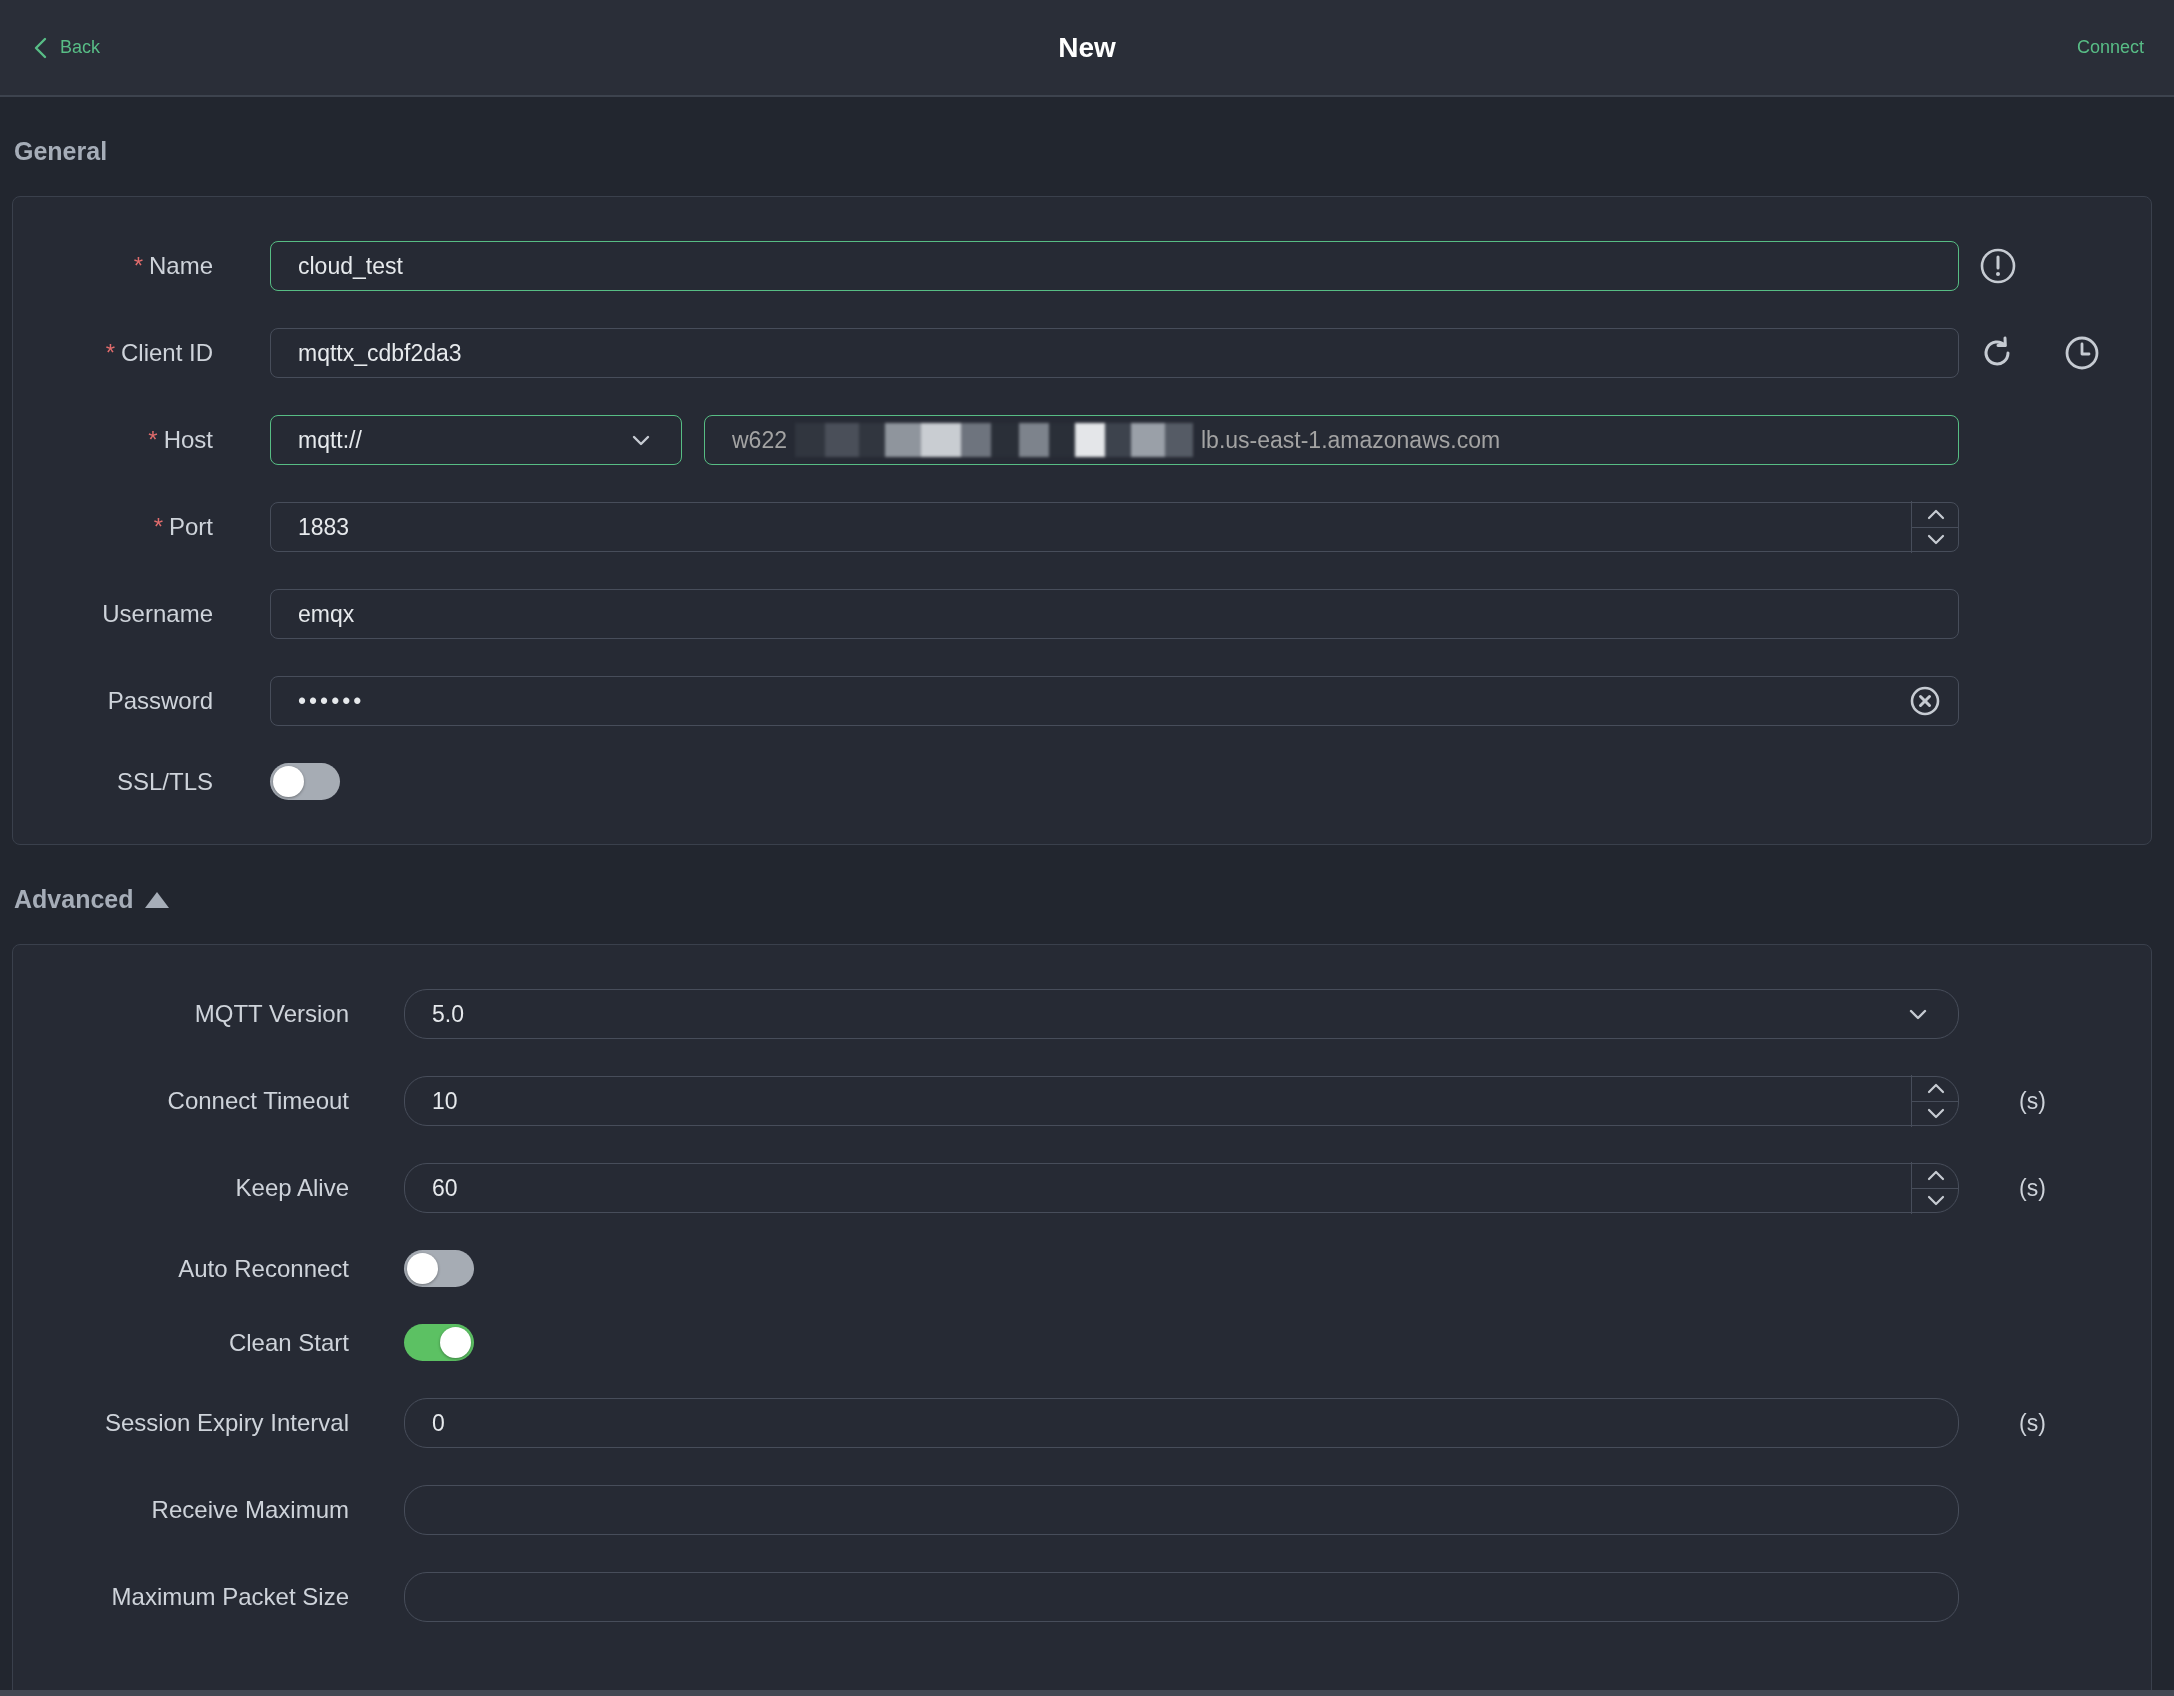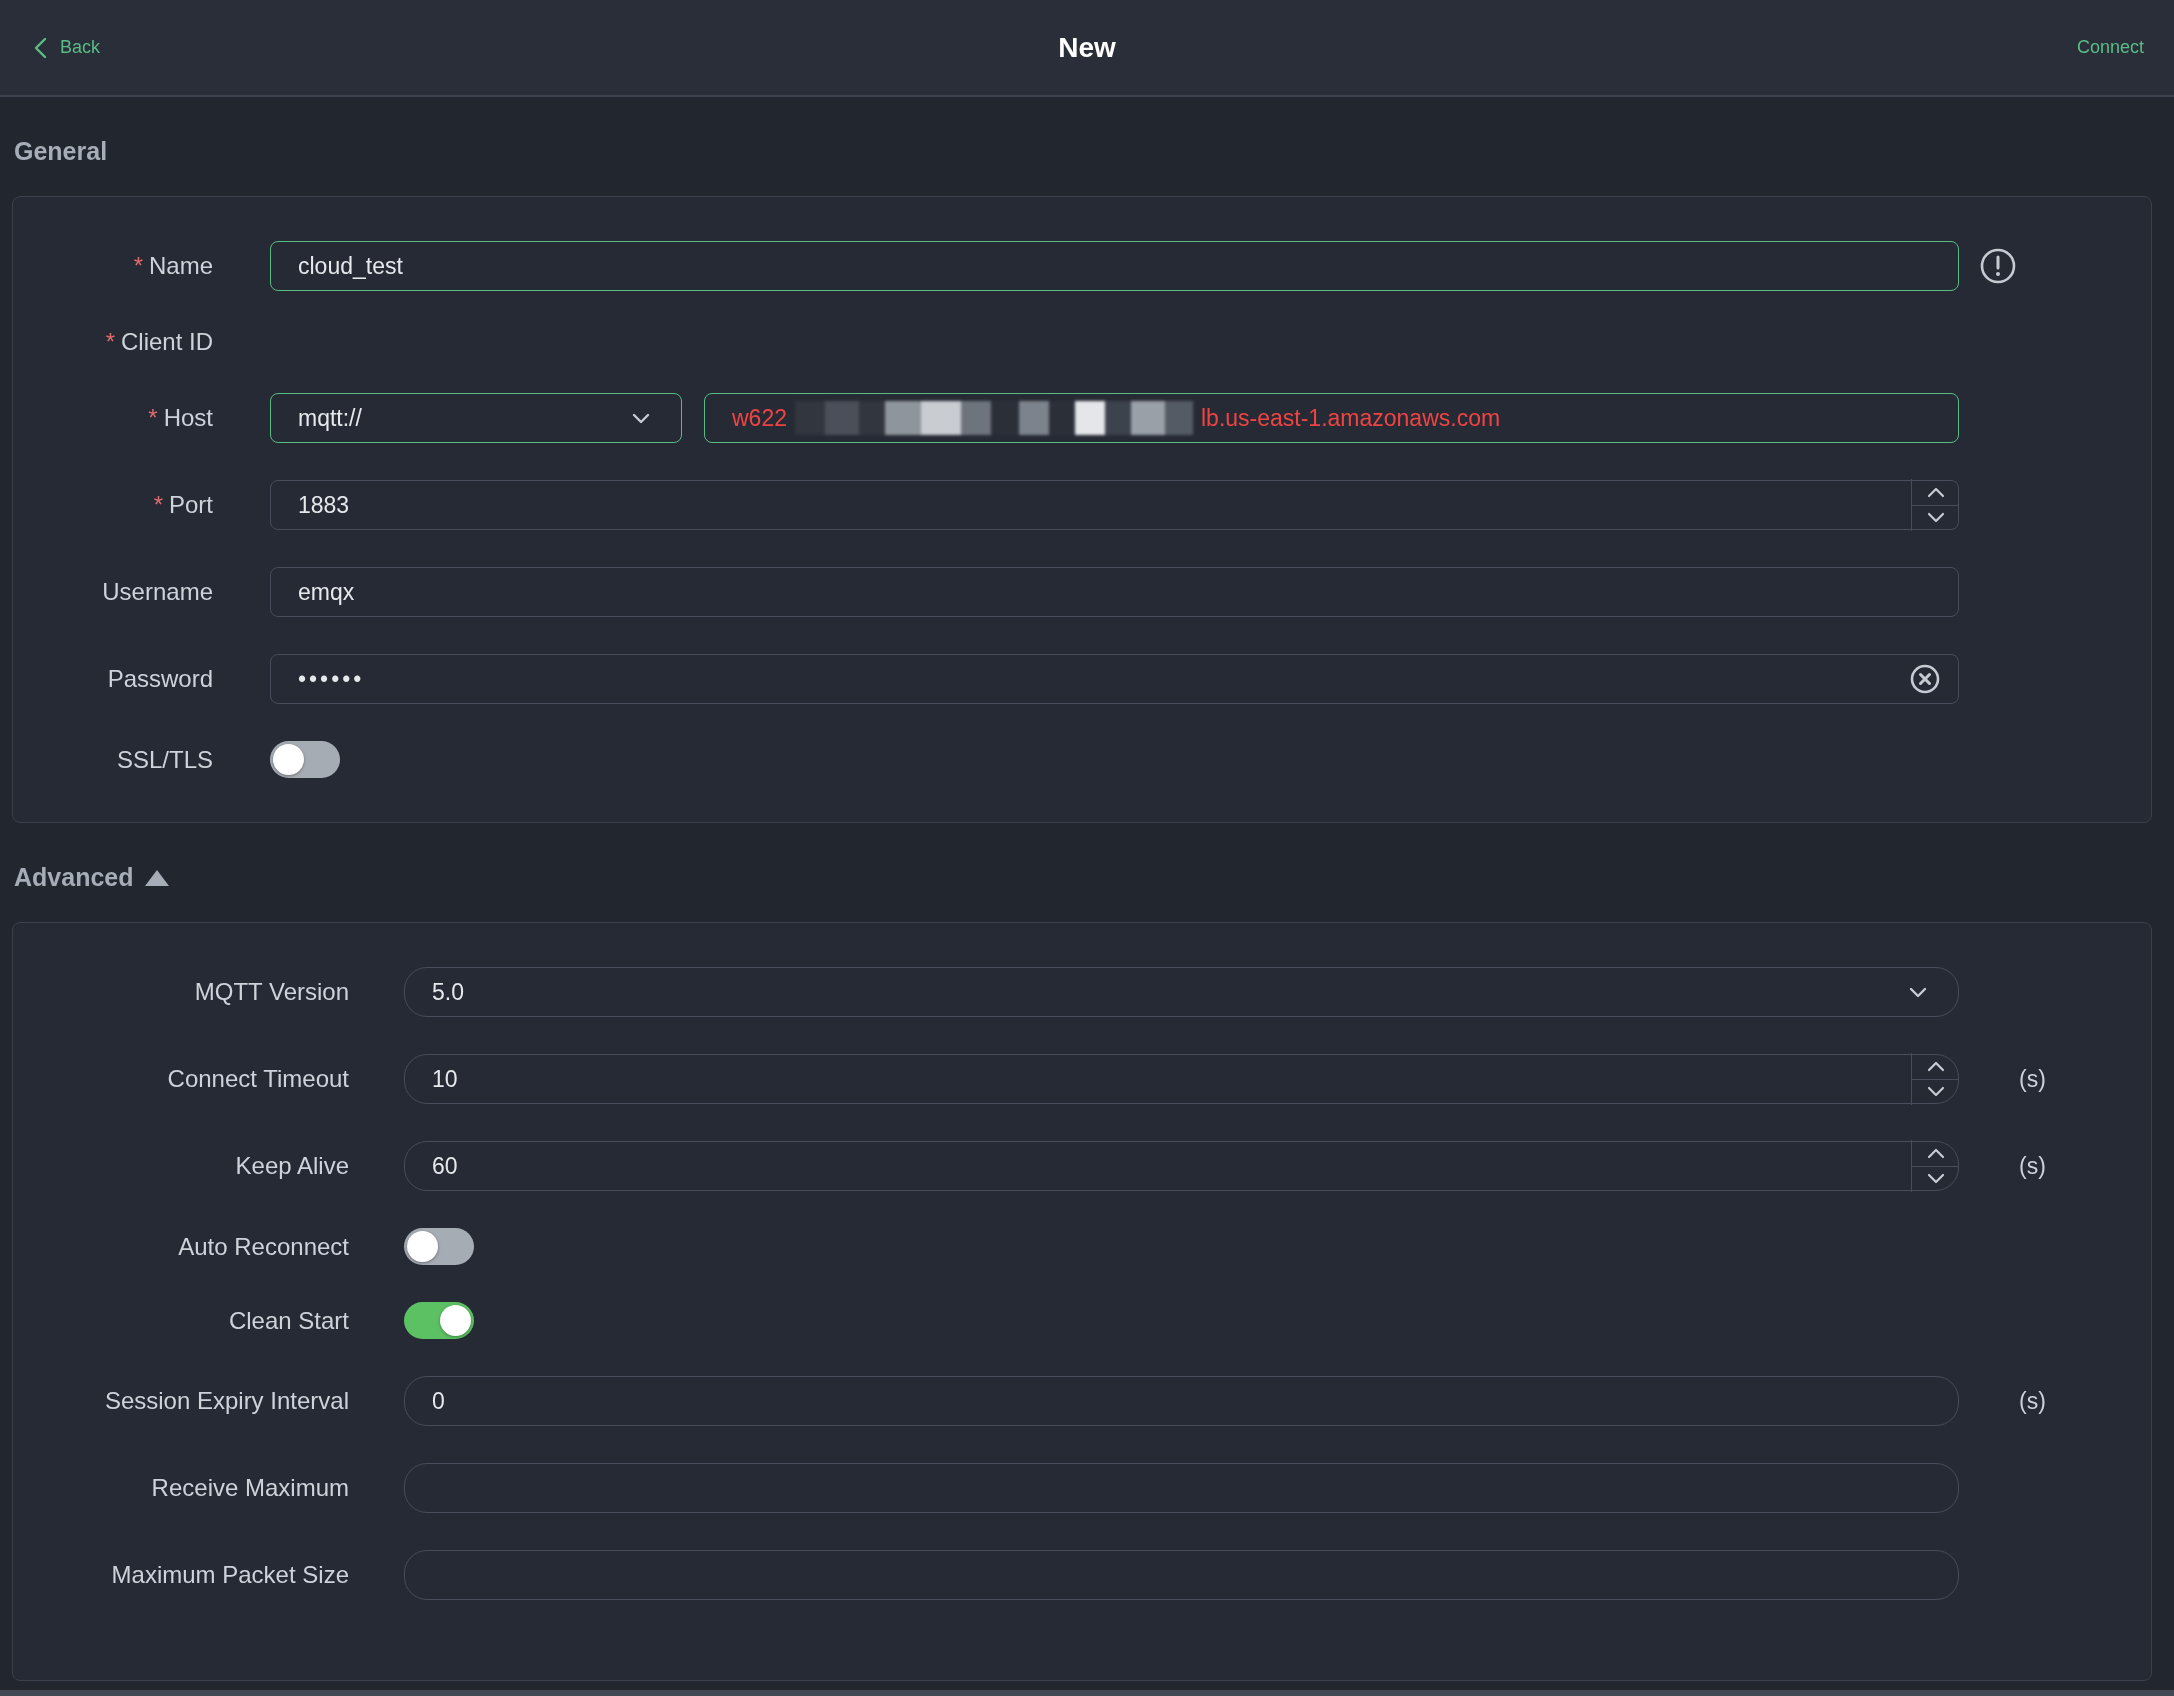--- a/index.html
+++ b/index.html
@@ -114,21 +114,21 @@
   .toggle .knob {
     width: 31px; height: 31px; border-radius: 50%;
     background: #ffffff; position: absolute; top: 3px; left: 3px;
     box-shadow: 0 1px 3px rgba(0,0,0,.35);
   }
   .toggle.on { background: #5cc163; }
   .toggle.on .knob { left: auto; right: 3px; }
 
   
   .host-input-box { display: flex; align-items: center; overflow: hidden; }
-  .host-text { font-size: 23px; color: #ef4444; white-space: nowrap; }
+  .host-text { font-size: 23px; color: #a3a3a3; white-space: nowrap; }
   .redacted { display: inline-flex; height: 34px; margin: 0 8px; filter: blur(1.5px); flex: none; }
   .redacted i { display: block; height: 100%; }
 
   .unit { font-size: 23px; color: #ced3da; margin-left: 28px; }
 
   .bottom-strip {
     position: absolute; left: 0; right: 0; bottom: 0; height: 6px;
     background: #424853;
   }
 </style>
@@ -166,20 +166,35 @@
           <line x1="20" y1="11" x2="20" y2="22" stroke="#c6cbd2" stroke-width="3" stroke-linecap="round"></line>
           <circle cx="20" cy="28" r="2" fill="#c6cbd2"></circle>
         </svg>
       </span>
     </div>
   </div>
 
   <div class="row">
     <div class="lbl g-lbl">
       <span class="req">*</span><span>Client ID</span>
+    </div>
+    <div class="field-wrap">
+      <input class="inp w-full-g" type="text" value="mqttx_cdbf2da3" style="">
+      <span class="icon after-icon">
+        <svg width="38" height="38" viewBox="0 0 38 38">
+          <path d="M30 19 a11 11 0 1 1 -3.2-7.8" fill="none" stroke="#c6cbd2" stroke-width="3" stroke-linecap="round"></path>
+          <polyline points="27,4 27.3,11.6 20,11.4" fill="none" stroke="#c6cbd2" stroke-width="3" stroke-linecap="round" stroke-linejoin="round"></polyline>
+        </svg>
+      </span>
+      <span class="icon after-icon-2">
+        <svg width="40" height="40" viewBox="0 0 40 40">
+          <circle cx="20" cy="20" r="15" fill="none" stroke="#c6cbd2" stroke-width="2.8"></circle>
+          <polyline points="20,11 20,21 27,21" fill="none" stroke="#c6cbd2" stroke-width="2.8" stroke-linecap="round" stroke-linejoin="round"></polyline>
+        </svg>
+      </span>
     </div>
   </div>
 
   <div class="row">
     <div class="lbl g-lbl">
       <span class="req">*</span><span>Host</span>
     </div>
     <div class="field-wrap">
       <div class="inp green sel" style="width:412px; margin-right:22px;">
         <span class="sel-text">mqtt://</span>

